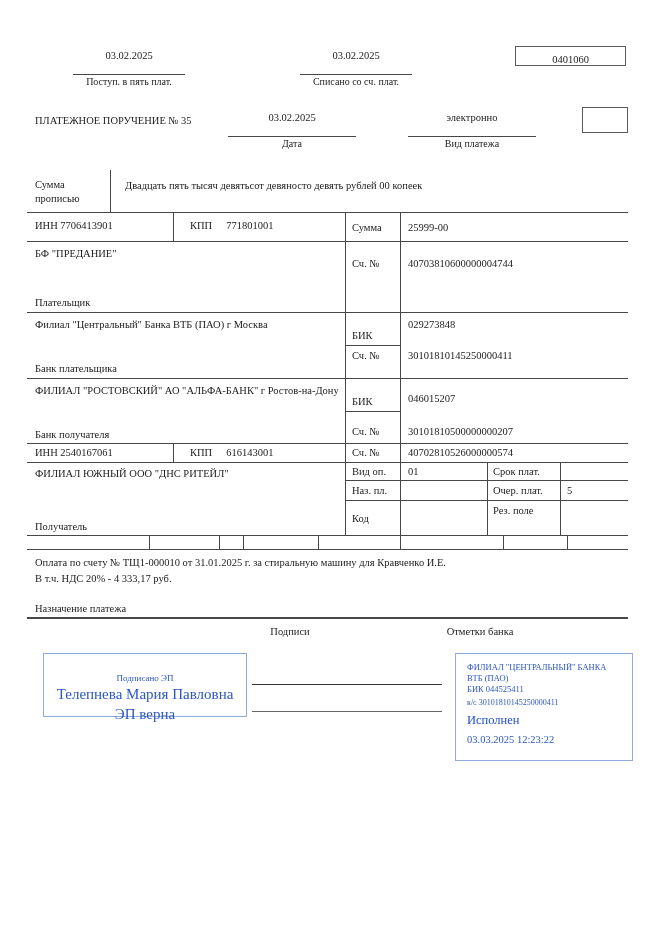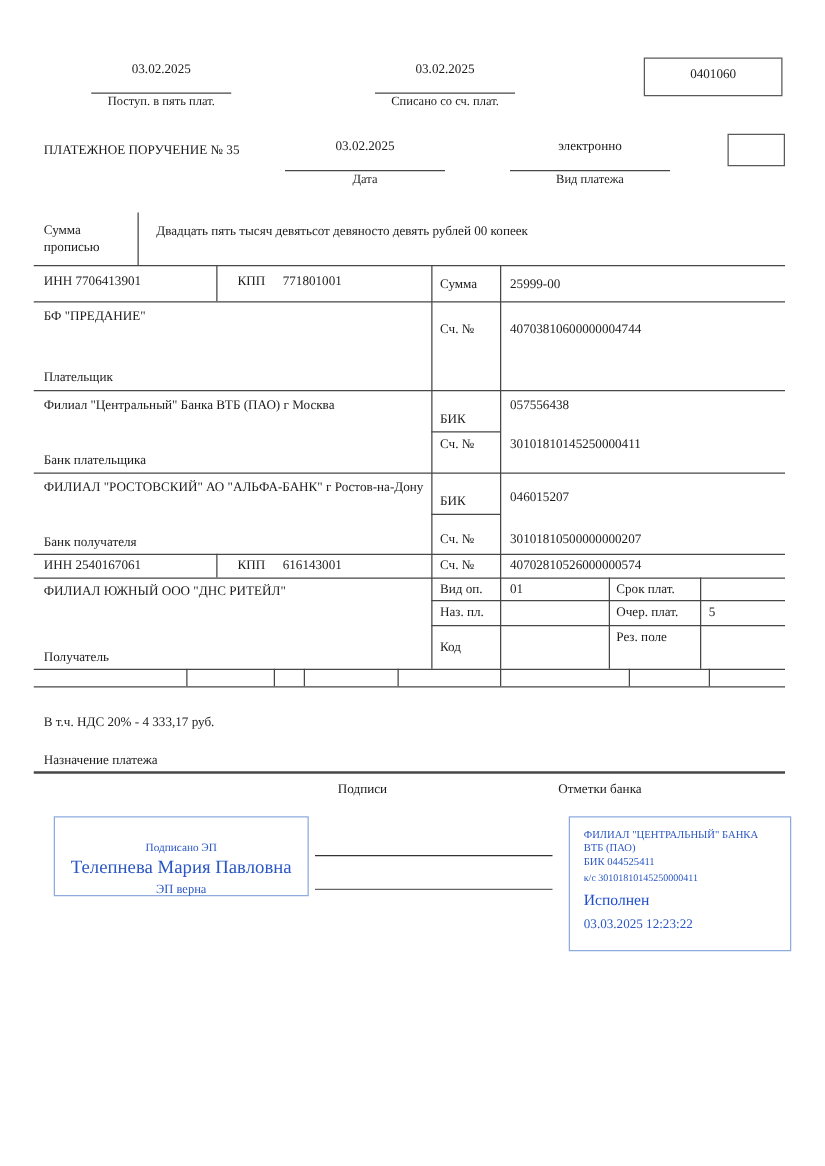--- a/index.html
+++ b/index.html
@@ -38,21 +38,21 @@
   <div class="abs center" style="left:73px;top:50px;width:112px;">
     <div class="underfield">03.02.2025</div>
     <div class="small" style="margin-top:1px;">Поступ. в пять плат.</div>
   </div>
 
   <div class="abs center" style="left:300px;top:50px;width:112px;">
     <div class="underfield">03.02.2025</div>
     <div class="small" style="margin-top:1px;">Списано со сч. плат.</div>
   </div>
 
-  <div class="abs box center" style="left:515px;top:46px;width:111px;height:31px;line-height:25px;">0401060</div>
+  <div class="abs box center" style="left:515px;top:46px;width:111px;height:20px;line-height:25px;">0401060</div>
 
   <div class="abs bold" style="left:35px;top:115px;">ПЛАТЕЖНОЕ ПОРУЧЕНИЕ № 35</div>
 
   <div class="abs center" style="left:228px;top:112px;width:128px;">
     <div class="underfield">03.02.2025</div>
     <div class="small" style="margin-top:1px;">Дата</div>
   </div>
 
   <div class="abs center" style="left:408px;top:112px;width:128px;">
     <div class="underfield">электронно</div>
@@ -75,21 +75,21 @@
   <div class="abs" style="left:408px;top:222px;">25999-00</div>
   <div class="hline" style="left:27px;top:241px;width:601px;"></div>
 
   <div class="abs" style="left:35px;top:248px;width:300px;">БФ "ПРЕДАНИЕ"</div>
   <div class="abs" style="left:352px;top:258px;">Сч. №</div>
   <div class="abs nowrap" style="left:408px;top:258px;">40703810600000004744</div>
   <div class="abs" style="left:35px;top:297px;">Плательщик</div>
   <div class="hline" style="left:27px;top:312px;width:601px;"></div>
 
   <div class="abs" style="left:35px;top:319px;width:305px;">Филиал "Центральный" Банка ВТБ (ПАО) г Москва</div>
-  <div class="abs" style="left:408px;top:319px;">057556438</div>
+  <div class="abs" style="left:408px;top:319px;">029273848</div>
   <div class="abs" style="left:352px;top:330px;">БИК</div>
   <div class="hline" style="left:345px;top:345px;width:55px;"></div>
   <div class="abs" style="left:352px;top:350px;">Сч. №</div>
   <div class="abs nowrap" style="left:408px;top:350px;">30101810145250000411</div>
   <div class="abs" style="left:35px;top:363px;">Банк плательщика</div>
   <div class="hline" style="left:27px;top:378px;width:601px;"></div>
 
   <div class="abs" style="left:35px;top:384px;width:310px;line-height:1.35;">ФИЛИАЛ "РОСТОВСКИЙ" АО "АЛЬФА-БАНК" г Ростов-на-Дону</div>
   <div class="abs" style="left:408px;top:393px;">046015207</div>
   <div class="abs" style="left:352px;top:396px;">БИК</div>
@@ -137,31 +137,32 @@
 
   <div class="vline" style="left:149px;top:535px;height:14px;"></div>
   <div class="vline" style="left:219px;top:535px;height:14px;"></div>
   <div class="vline" style="left:243px;top:535px;height:14px;"></div>
   <div class="vline" style="left:318px;top:535px;height:14px;"></div>
   <div class="vline" style="left:400px;top:535px;height:14px;"></div>
   <div class="vline" style="left:503px;top:535px;height:14px;"></div>
   <div class="vline" style="left:567px;top:535px;height:14px;"></div>
   <div class="hline" style="left:27px;top:549px;width:601px;"></div>
 
+  <div class="abs" style="left:35px;top:557px;width:580px;">Оплата по счету № ТЩ1-000010 от 31.01.2025 г. за стиральную машину для Кравченко И.Е.</div>
   <div class="abs" style="left:35px;top:573px;width:580px;">В т.ч. НДС 20% - 4 333,17 руб.</div>
   <div class="abs" style="left:35px;top:603px;">Назначение платежа</div>
   <div class="hline" style="left:27px;top:617px;width:601px;border-top-width:2px;"></div>
 
   <div class="abs center" style="left:240px;top:626px;width:100px;">Подписи</div>
   <div class="abs center" style="left:420px;top:626px;width:120px;">Отметки банка</div>
 
   <div class="abs stamp center" style="left:43px;top:653px;width:204px;height:64px;">
     <div style="font-size:9px;margin-top:19px;">Подписано ЭП</div>
     <div class="bold" style="font-size:15px;margin-top:3px;">Телепнева Мария Павловна</div>
-    <div style="font-size:10px;margin-top:3px;">ЭП верна</div>
+    <div style="font-size:15px;margin-top:3px;">ЭП верна</div>
   </div>
 
   <div class="abs" style="left:252px;top:684px;width:190px;border-top:1.6px solid #333;"></div>
   <div class="abs" style="left:252px;top:711px;width:190px;border-top:1.6px solid #666;"></div>
 
   <div class="abs stamp" style="left:455px;top:653px;width:178px;height:108px;padding:8px 8px 0 11px;">
     <div class="stamp-small">ФИЛИАЛ "ЦЕНТРАЛЬНЫЙ" БАНКА</div>
     <div class="stamp-small">ВТБ (ПАО)</div>
     <div class="stamp-small">БИК 044525411</div>
     <div style="font-size:8px;margin-top:3px;">к/с 30101810145250000411</div>

